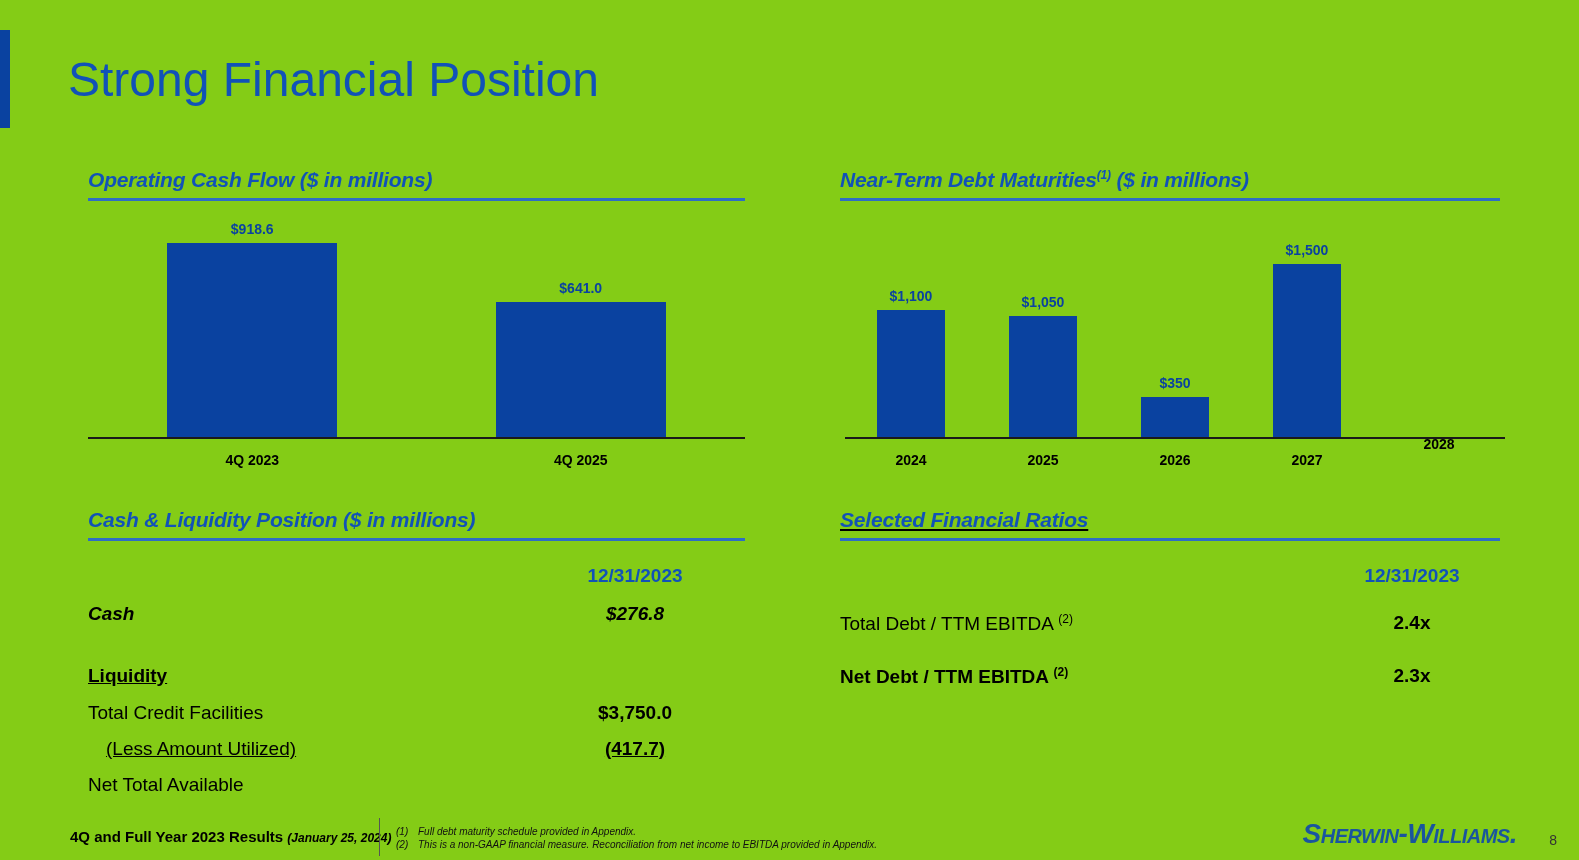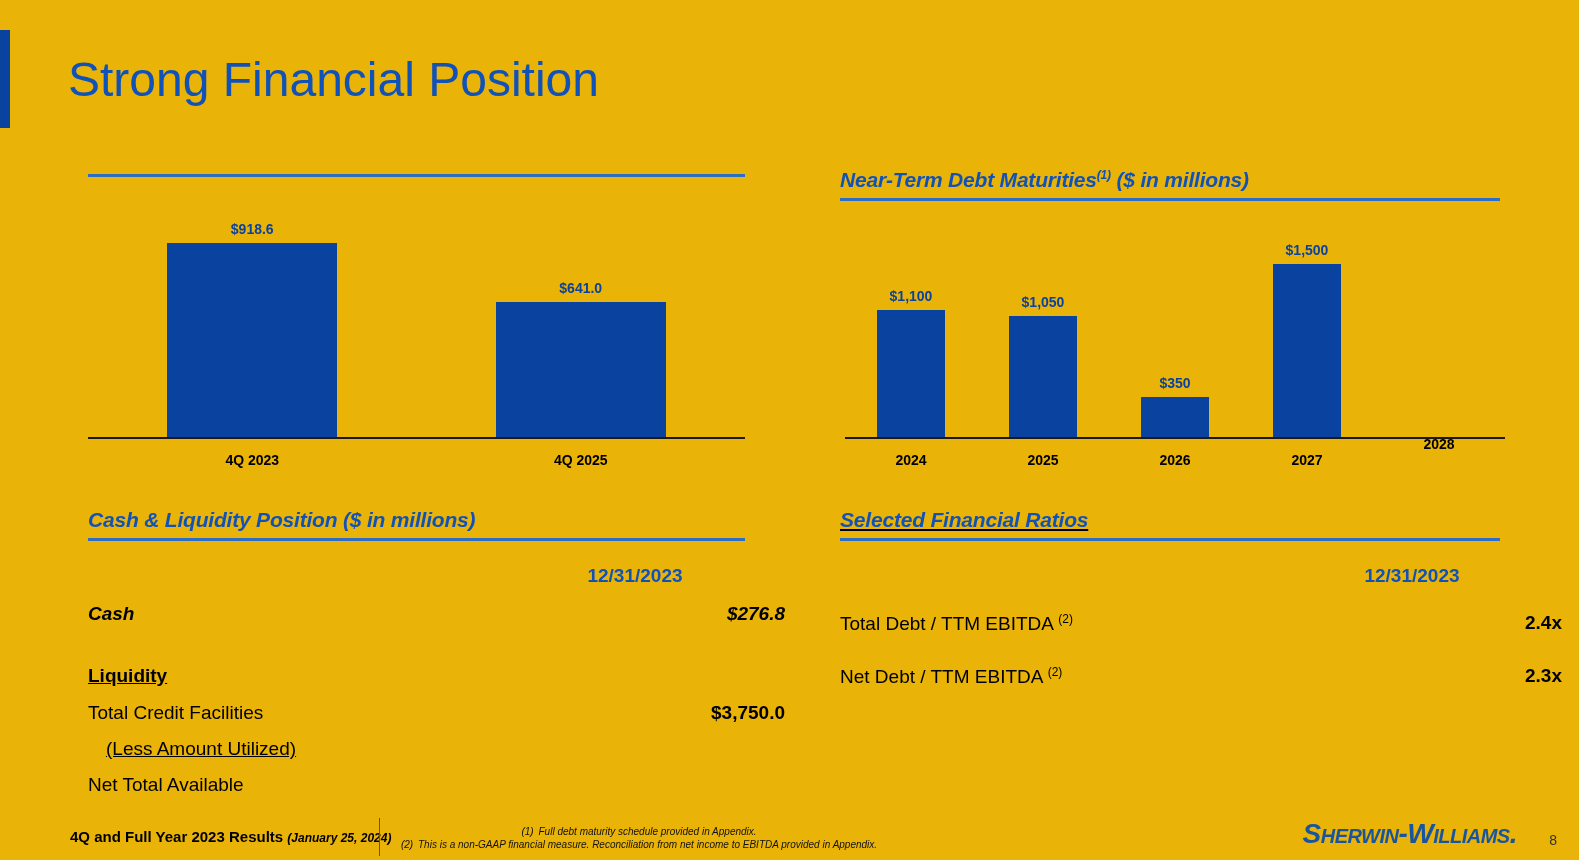--- a/index.html
+++ b/index.html
@@ -8,21 +8,21 @@
     background: #ffffff;
   }
   body {
     font-family: "Liberation Sans", sans-serif;
     color: #000000;
   }
   #slide {
     position: relative;
     width: 1579px;
     height: 860px;
-    background: #eab308;
+    background: #84cc16;
     overflow: hidden;
   }
 
   
   #title-accent-bar {
     position: absolute;
     left: 0px;
     top: 30px;
     width: 10px;
     height: 98px;
@@ -119,21 +119,21 @@
   }
   .dlabel sup {
     font-size: 12px;
     vertical-align: super;
   }
   .dvalue {
     position: absolute;
     font-size: 19px;
     font-weight: bold;
     color: #000000;
-    text-align: right;
+    text-align: center;
     white-space: nowrap;
   }
   .dhead {
     position: absolute;
     font-size: 19px;
     font-weight: bold;
     color: #1152B8;
     text-align: center;
     white-space: nowrap;
   }
@@ -164,21 +164,20 @@
     background: #555555;
   }
   #footnotes {
     position: absolute;
     left: 396px;
     top: 825px;
     font-size: 10px;
     font-style: italic;
     color: #111111;
     line-height: 13px;
-    text-align: center;
   }
   .fn-row { white-space: nowrap; }
   .fn-num { display: inline-block; width: 22px; }
   #brand-logo {
     position: absolute;
     right: 62px;
     top: 818px;
     font-size: 28px;
     font-weight: bold;
     font-style: italic;
@@ -197,20 +196,21 @@
 </style>
 </head>
 <body>
 
 <div id="slide">
 
   <div id="title-accent-bar"></div>
   <div id="page-title">Strong Financial Position</div>
 
   <div class="section" style="left:88px; top:168px; width:657px;">
+    <div class="section-header">Operating Cash Flow ($ in millions)</div>
     <div class="section-rule"></div>
   </div>
   <div class="chart-area" id="chart-ocf" style="position:absolute; left:88px; top:228px; width:657px; height:245px;">
     <div class="chart-plot" id="ocf-plot" style="position:absolute; left:0px; top:0px; width:657px; height:211px;">
       <div class="axis-line" style="width:657px;"></div>
     <div class="bar" style="left: 79.25px; width: 170px; height: 194px; background: rgb(10, 66, 160);"></div>
         <div class="bar-value" style="left: 0px; width: 328.5px; bottom: 202px; color: rgb(10, 66, 160);">$918.6</div>
         <div class="bar" style="left: 407.75px; width: 170px; height: 135px; background: rgb(10, 66, 160);"></div>
         <div class="bar-value" style="left: 328.5px; width: 328.5px; bottom: 143px; color: rgb(10, 66, 160);">$641.0</div>
       </div>
@@ -253,38 +253,39 @@
       </div>
       <div class="drow" style="top: 100px;">
         <span class="dlabel bold underline" style="left: 0px; text-decoration: underline;">Liquidity</span>
       </div>
       <div class="drow" style="top: 137px;">
         <span class="dlabel" style="left: 0px;">Total Credit Facilities</span>
         <span class="dvalue" style="left: 397px; width: 300px; top: 0px;">$3,750.0</span>
       </div>
       <div class="drow" style="top: 173px;">
         <span class="dlabel underline" style="left: 18px;">(Less Amount Utilized)</span>
+        <span class="dvalue underline" style="left: 397px; width: 300px; top: 0px;">(417.7)</span>
       </div>
       <div class="drow" style="top: 209px;">
         <span class="dlabel" style="left: 0px;">Net Total Available</span>
       </div>
     </div>
 
   <div class="section" style="left:840px; top:508px; width:660px;text-decoration:underline;">
     <div class="section-header">Selected Financial Ratios</div>
     <div class="section-rule"></div>
   </div>
   <div class="dtable" id="ratio-table" style="position:absolute; left:840px; top:565px; width:660px; height:140px;">
     <div class="dhead" id="ratio-table-head" style="left: 422px; top: 0px; width: 300px;">12/31/2023</div>
   <div class="drow" style="top: 47px;">
         <span class="dlabel" style="left: 0px;">Total Debt / TTM EBITDA <sup>(2)</sup></span>
         <span class="dvalue" style="left: 422px; width: 300px; top: 0px;">2.4x</span>
       </div>
       <div class="drow" style="top: 100px;">
-        <span class="dlabel" style="left: 0px;">Net Debt / TTM EBITDA <sup>(2)</sup></span>
+        <span class="dlabel" style="left: 0px; font-weight: bold;">Net Debt / TTM EBITDA <sup>(2)</sup></span>
         <span class="dvalue" style="left: 422px; width: 300px; top: 0px;">2.3x</span>
       </div>
     </div>
 
   <div id="footer-title"><span>4Q and Full Year 2023 Results</span> <span class="fdate">(January 25, 2024)</span></div>
   <div id="footer-divider"></div>
   <div id="footnotes">
       <div class="fn-row"><span class="fn-num">(1)</span><span>Full debt maturity schedule provided in Appendix.</span></div>
       <div class="fn-row"><span class="fn-num">(2)</span><span>This is a non-GAAP financial measure.  Reconciliation from net income to EBITDA provided in Appendix.</span></div>
     </div>

